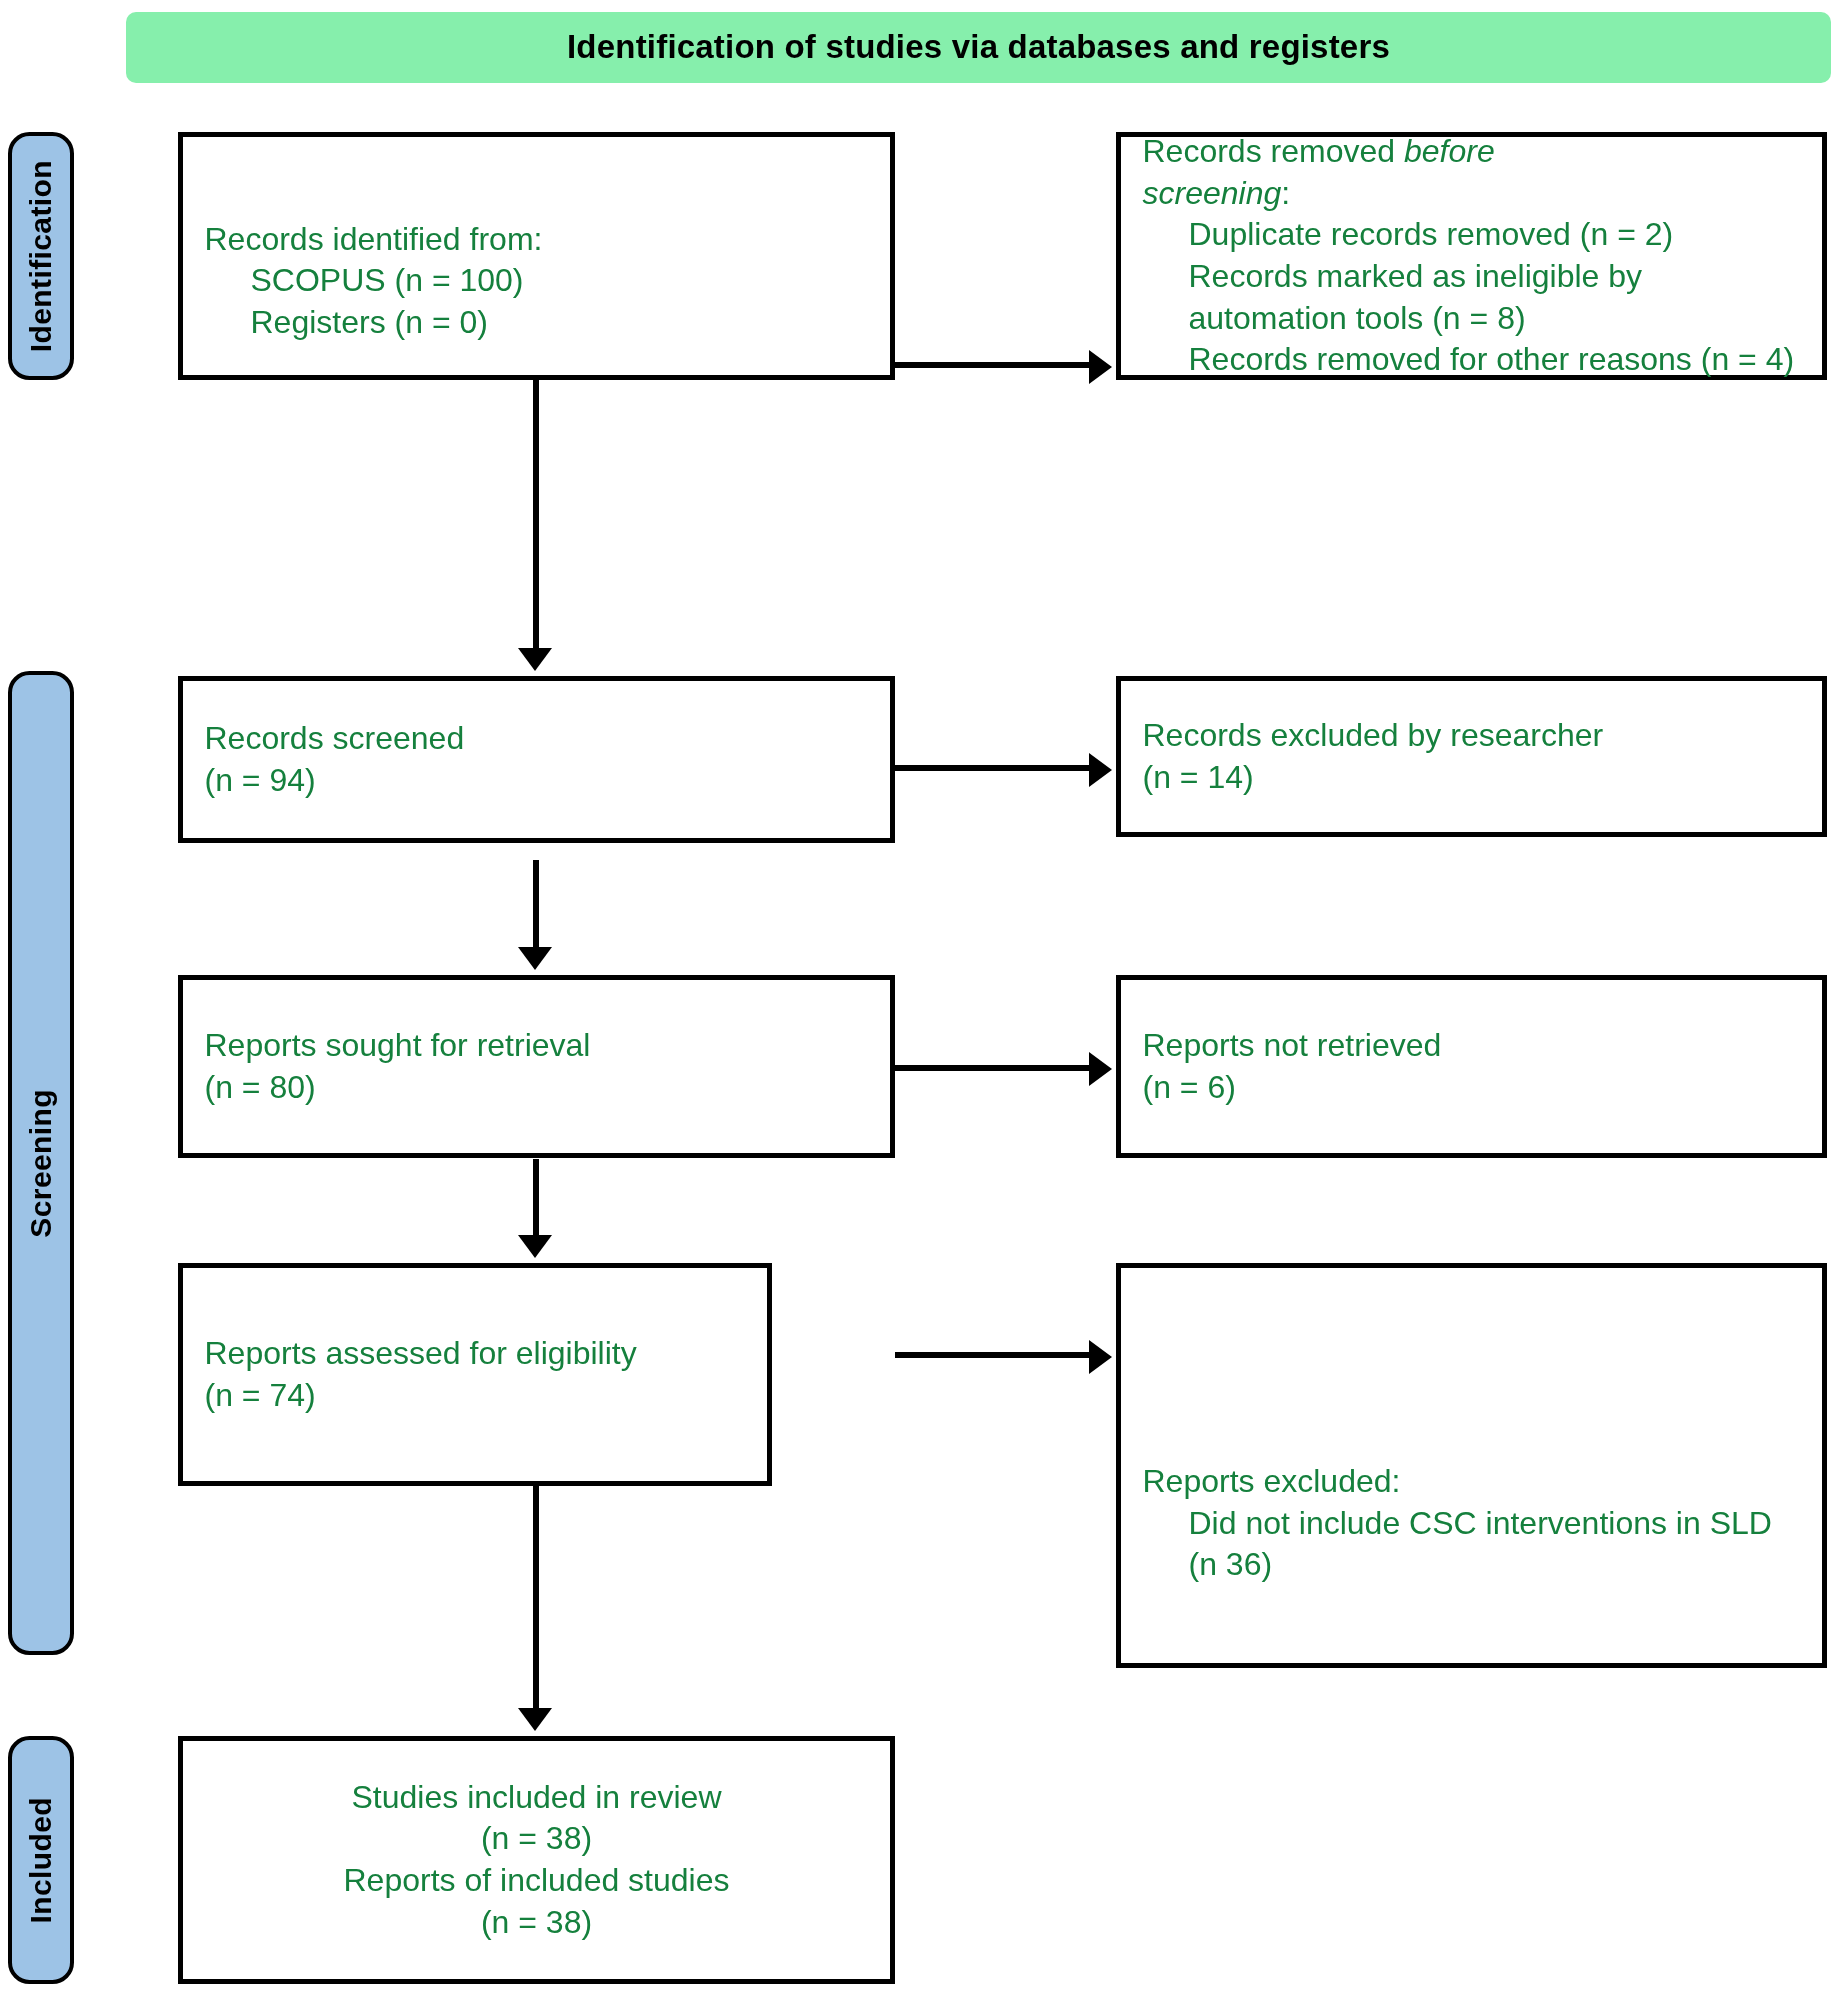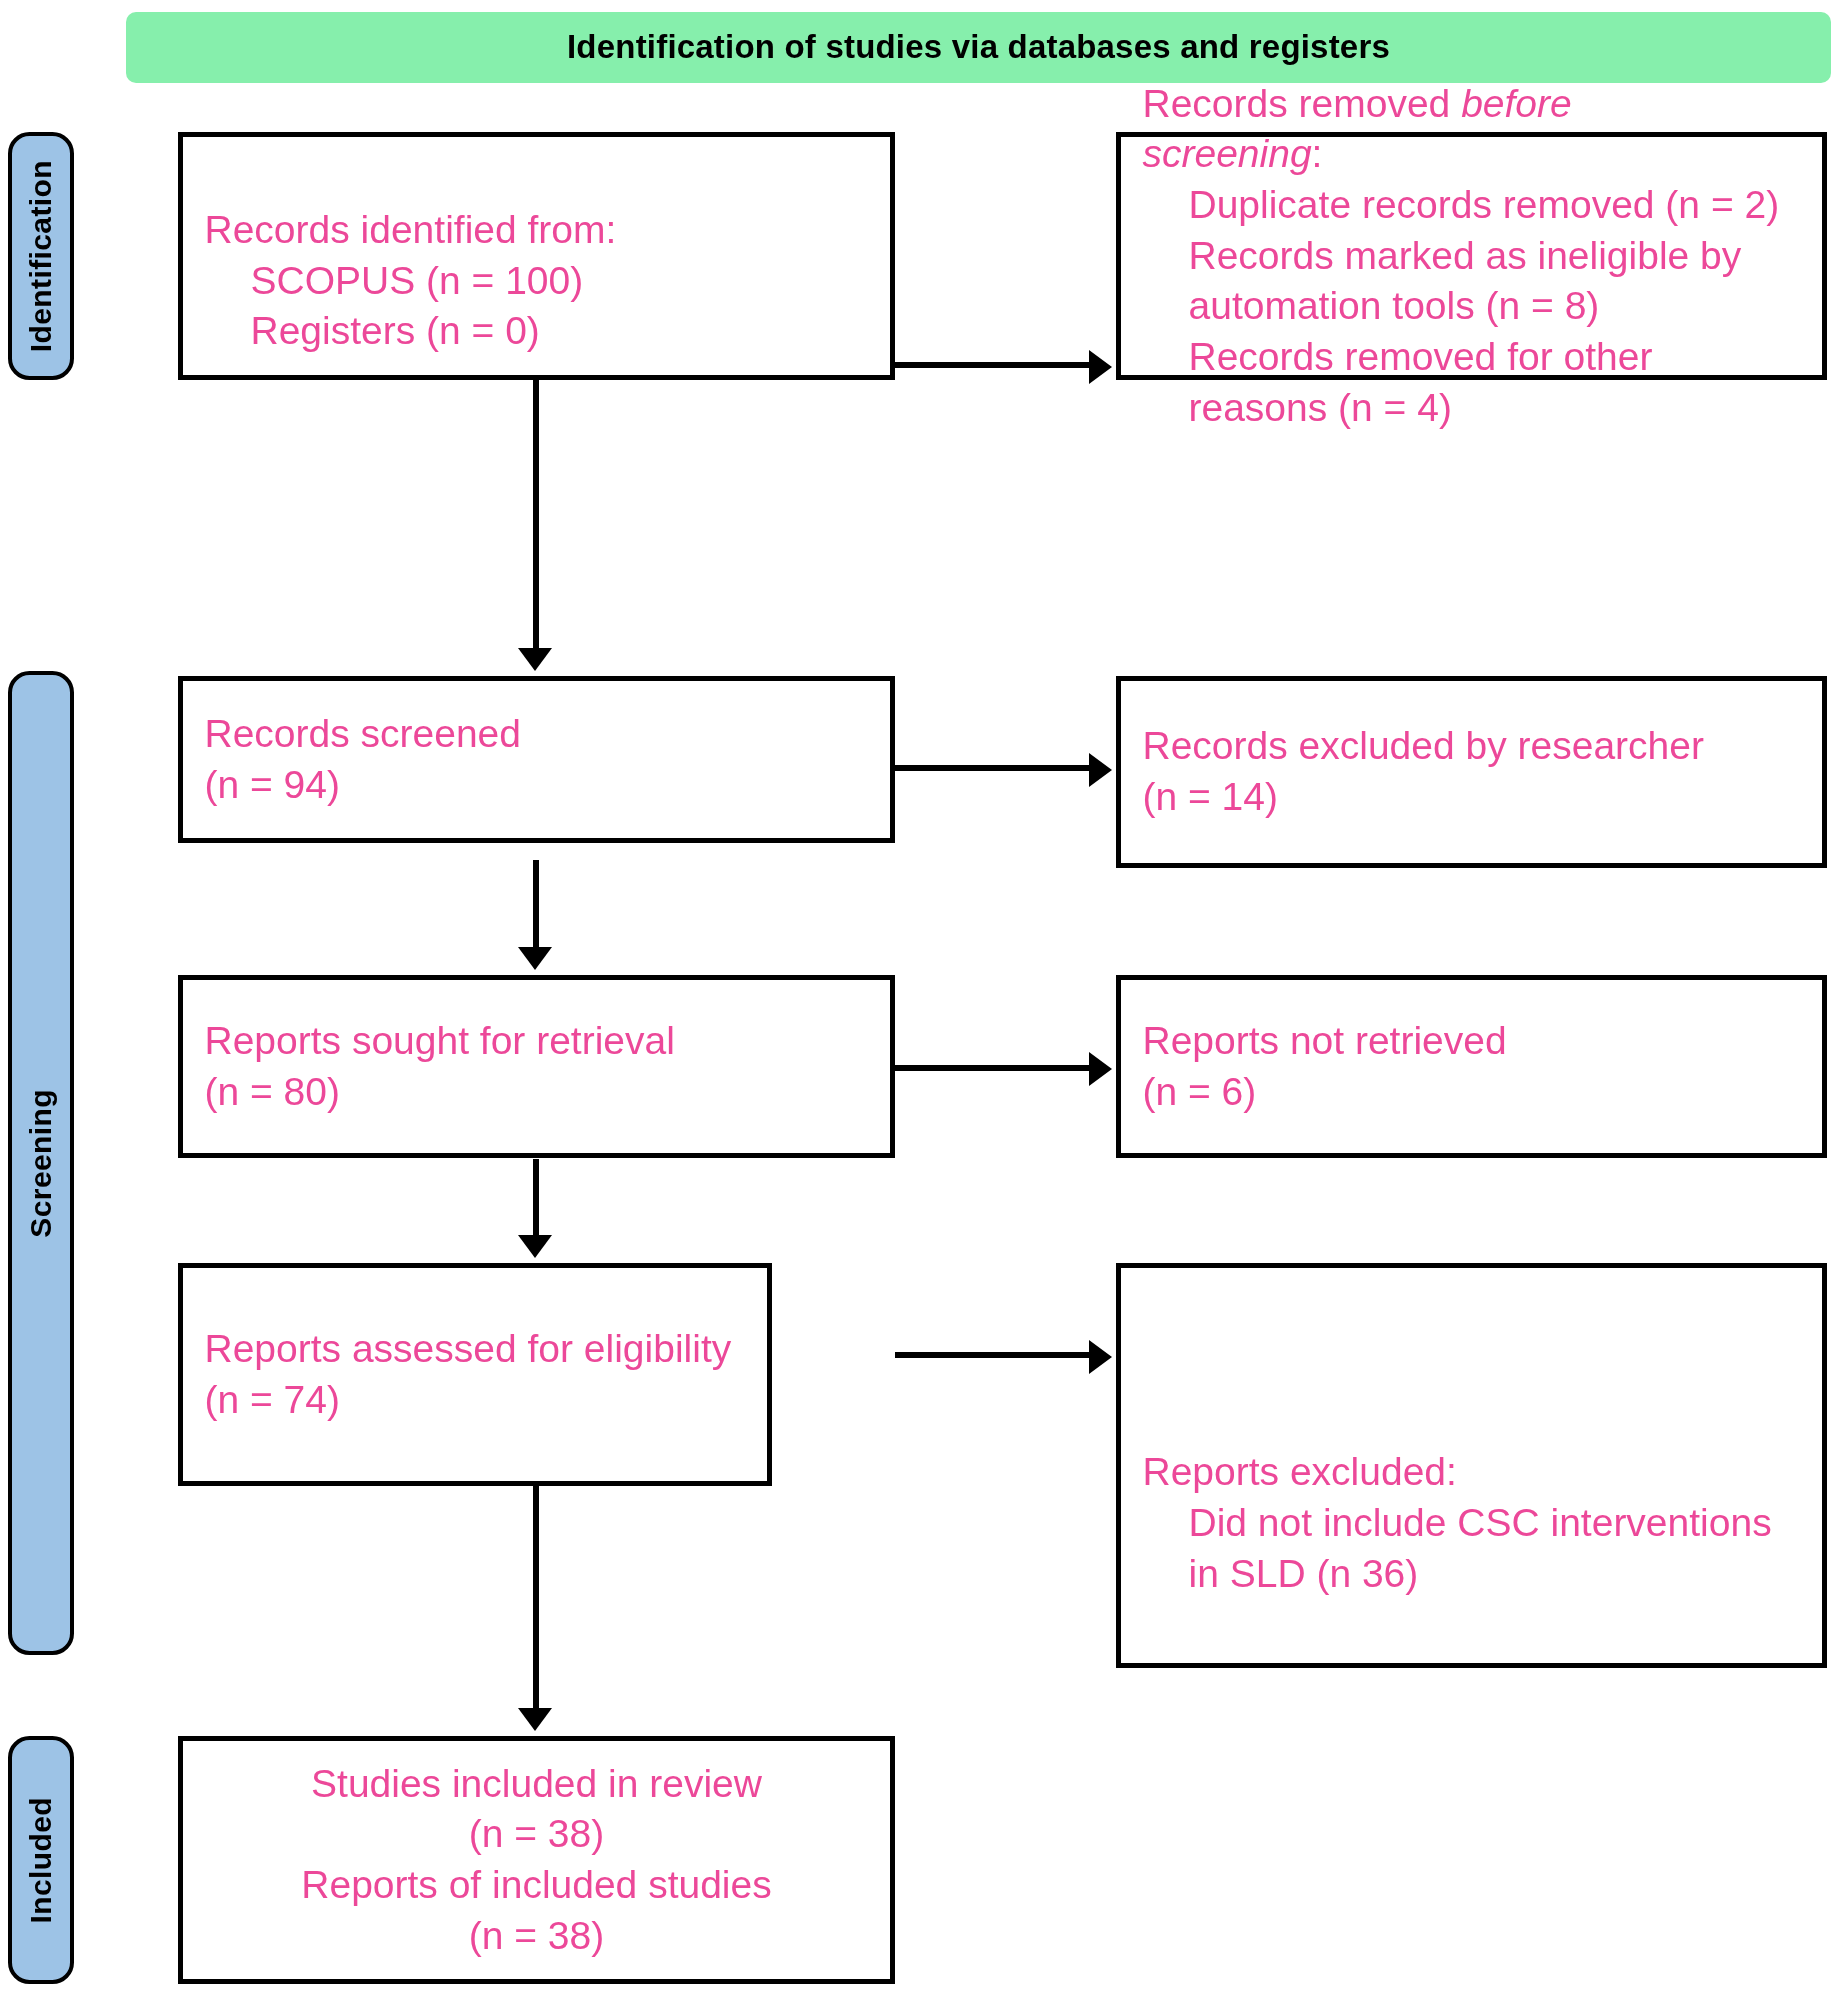--- a/index.html
+++ b/index.html
@@ -74,39 +74,39 @@
     position: absolute;
     background: #ffffff;
     border: 5px solid #000000;
     box-sizing: border-box;
     display: flex;
     flex-direction: column;
     justify-content: center;
     padding: 15px 21.5px;
   }
   .flow-box .line {
-    font-size: 39px;
-    color: #ec4899;
+    font-size: 32px;
+    color: #15803d;
     line-height: 1.30;
     white-space: pre-wrap;
   }
   .flow-box .line.indent { padding-left: 46px; text-indent: 0; }
   .flow-box .line.hang   { padding-left: 46px; text-indent: 0px; }
   .flow-box .line em     { font-style: italic; }
 
   
   .box-identified   { left: 178px; top: 132px;  width: 717px; height: 248px; }
   .box-screened     { left: 178px; top: 676px;  width: 717px; height: 167px; }
   .box-sought       { left: 178px; top: 975px; width: 717px; height: 183px; }
   .box-assessed     { left: 178px; top: 1263px; width: 594px; height: 223px; }
   .box-included     { left: 178px; top: 1736px; width: 717px; height: 248px; text-align: center; }
 
   
   .box-removed      { left: 1116px; top: 132px;  width: 711px; height: 248px; }
-  .box-excluded-res { left: 1116px; top: 676px;  width: 711px; height: 192px; }
+  .box-excluded-res { left: 1116px; top: 676px;  width: 711px; height: 161px; }
   .box-notretrieved { left: 1116px; top: 975px; width: 711px; height: 183px; }
   .box-rep-excluded { left: 1116px; top: 1263px; width: 711px; height: 405px; }
 
   
   .box-identified   .body { margin-top: 50px; }
   .box-rep-excluded .body { margin-top: 116px; }
 
   
   .v-line {
     position: absolute;

